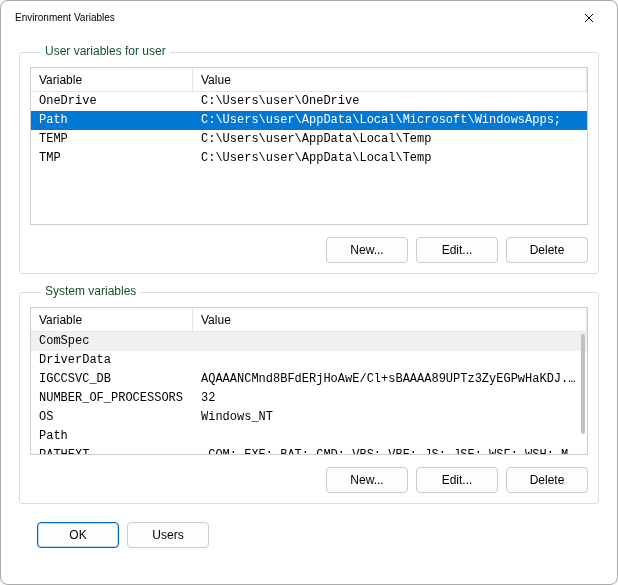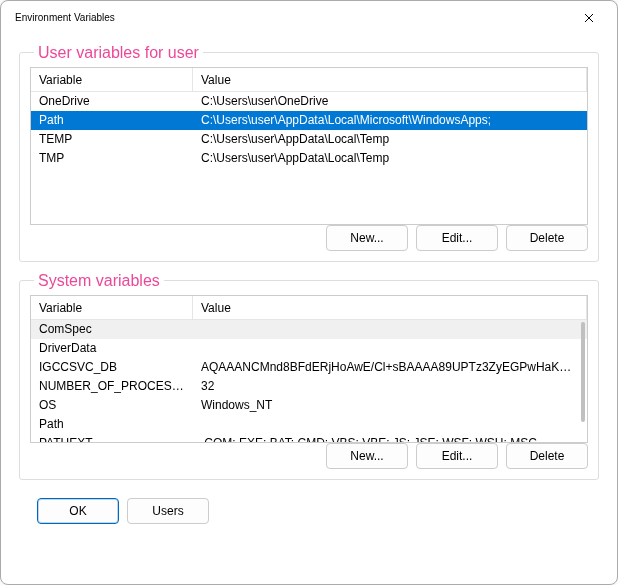--- a/index.html
+++ b/index.html
@@ -49,25 +49,25 @@
     .group {
       border: 1px solid #ddd;
       border-radius: 3px;
       position: relative;
       margin-top: 10px;
       padding: 12px 10px 10px 10px;
     }
     .group-label {
       position: absolute;
       top: -9px;
-      left: 14px;
+      left: 21px;
       background: #fff;
       padding: 0 4px;
-      font-size: 16px;
-      color: #ec4899;
+      font-size: 12px;
+      color: #14532d;
     }
     .table-wrap {
       border: 1px solid #ccc;
       margin-top: 2px;
       height: 158px;
       overflow: hidden;
       position: relative;
     }
     .sys-tables .table-wrap { height: 148px; }
     .table-headers {
@@ -102,25 +102,27 @@
     }
     .row.highlight {
       background: #f0f0f0;
       flex-direction: column;
     }
     .row .cell {
       padding: 0 8px;
       white-space: nowrap;
       overflow: hidden;
       text-overflow: ellipsis;
+      font-family: Liberation Mono, monospace;
     }
     .button-row {
       display: flex;
       justify-content: flex-end;
       gap: 8px;
+      margin-top: 12px;
     }
     .btn {
       min-width: 82px;
       height: 26px;
       border: 1px solid #ccc;
       background: #fdfdfd;
       border-radius: 4px;
       font-size: 12px;
       font-family: inherit;
       cursor: pointer;

